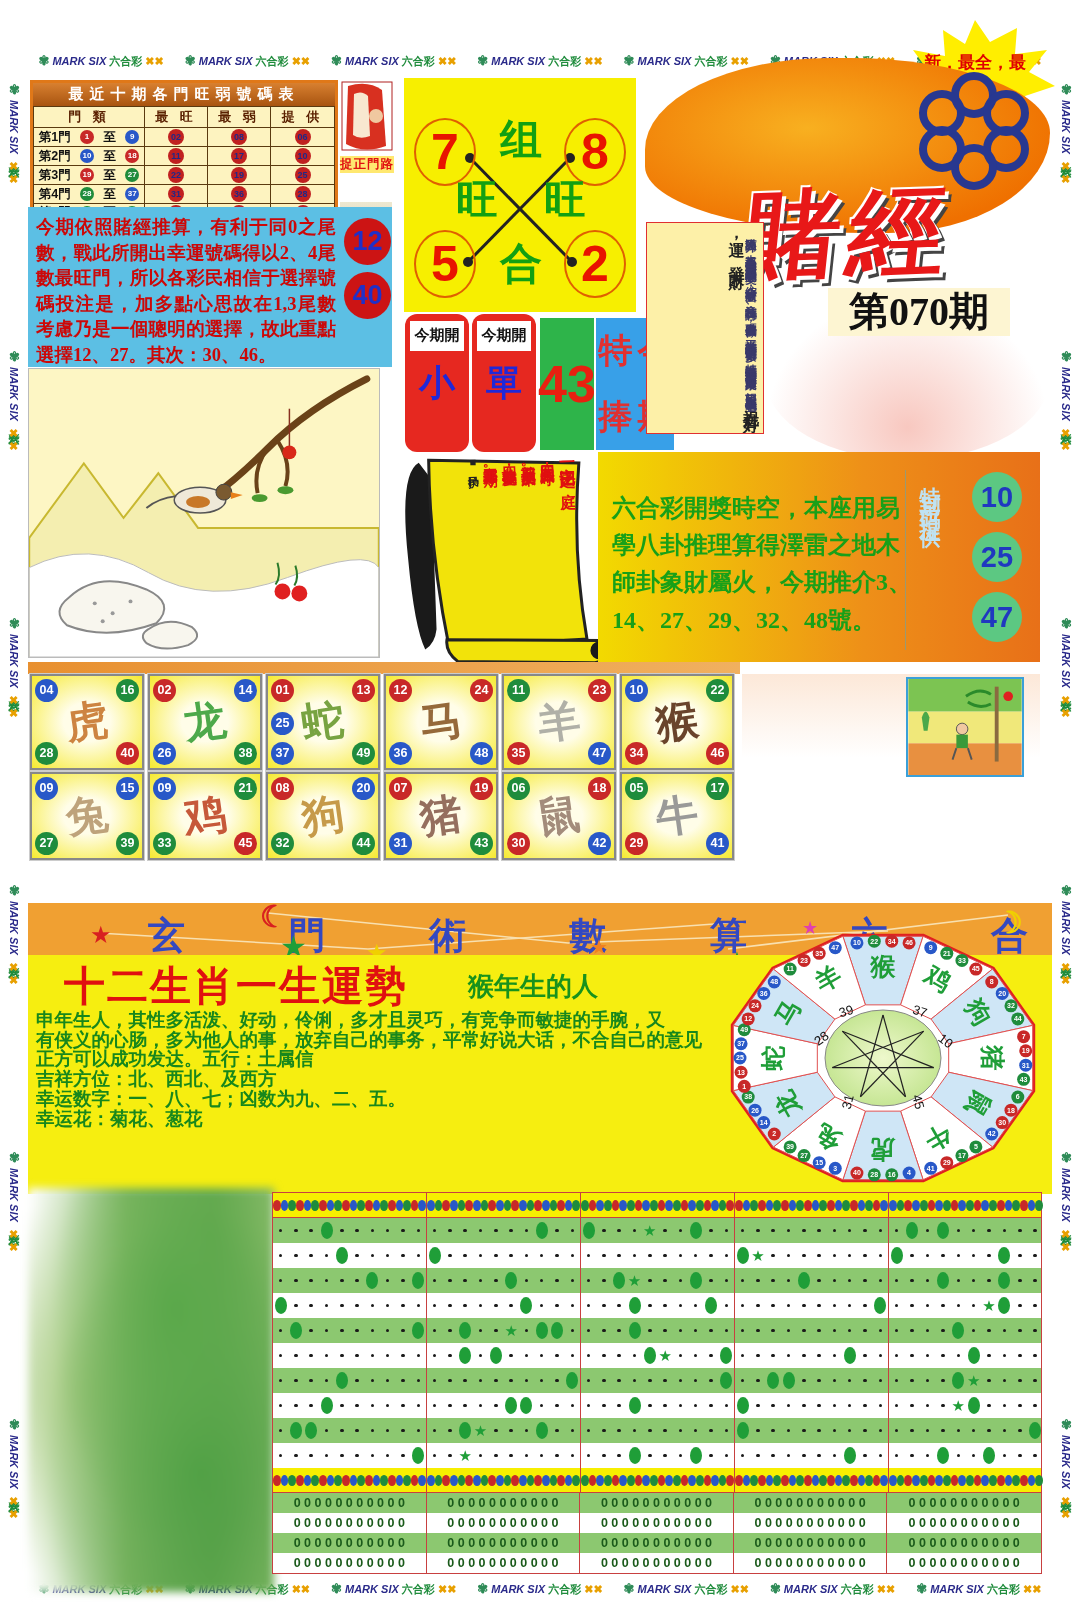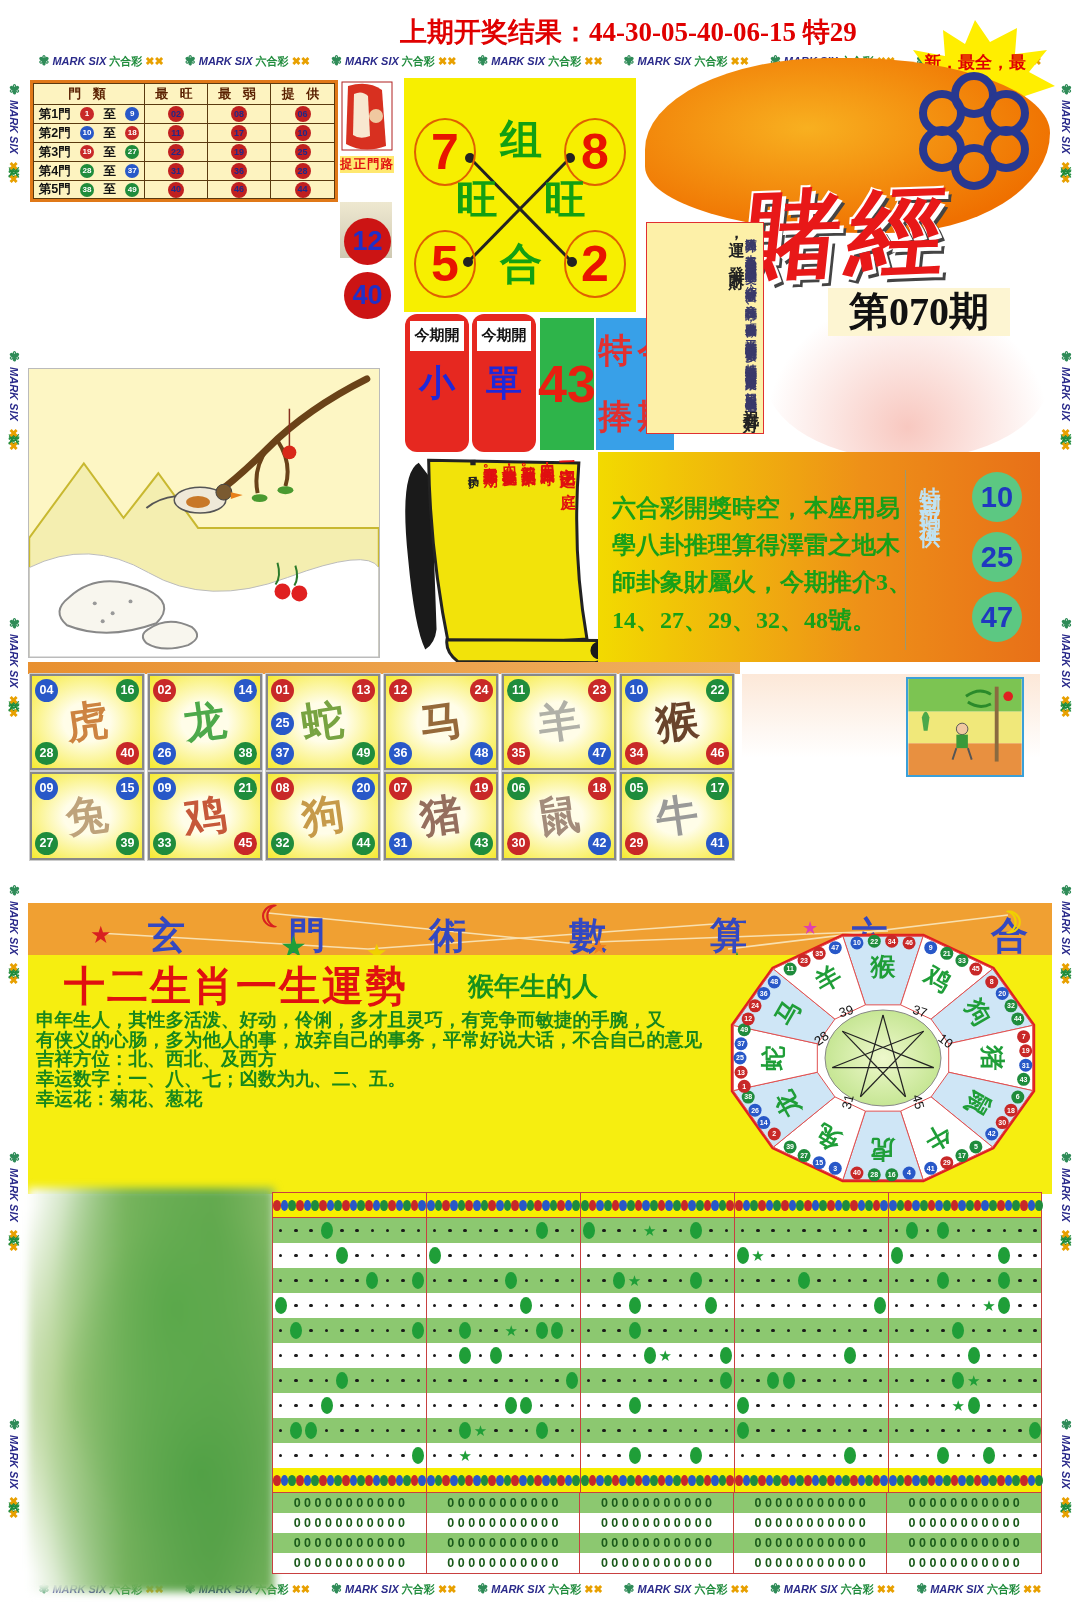--- a/index.html
+++ b/index.html
@@ -168,21 +168,20 @@
     </div>
   <div class="strip v abs" id="strip-right" style="top:0;left:1052px;width:28px;height:1603px;">
       <span class="unit"><span class="fl">✾</span> <span class="br">MARK SIX</span> <span class="cn">六合彩</span> <span class="xx">✖✖</span></span>
       <span class="unit"><span class="fl">✾</span> <span class="br">MARK SIX</span> <span class="cn">六合彩</span> <span class="xx">✖✖</span></span>
       <span class="unit"><span class="fl">✾</span> <span class="br">MARK SIX</span> <span class="cn">六合彩</span> <span class="xx">✖✖</span></span>
       <span class="unit"><span class="fl">✾</span> <span class="br">MARK SIX</span> <span class="cn">六合彩</span> <span class="xx">✖✖</span></span>
       <span class="unit"><span class="fl">✾</span> <span class="br">MARK SIX</span> <span class="cn">六合彩</span> <span class="xx">✖✖</span></span>
       <span class="unit"><span class="fl">✾</span> <span class="br">MARK SIX</span> <span class="cn">六合彩</span> <span class="xx">✖✖</span></span>
     </div>
 
-  <div class="abs" id="prev-result">上期开奖结果：44-30-05-40-06-15 特29</div>
   <svg class="abs" id="starburst" viewBox="0 0 160 110">
     <polygon points="80,0 95,22 122,8 120,34 152,30 134,52 160,66 130,76 142,100 112,90 104,110 84,92 62,108 58,84 28,94 40,70 8,66 34,52 18,30 50,36 48,10 70,24" fill="#ffee00"></polygon>
     <text x="80" y="48" font-size="17" text-anchor="middle">新，最全，最</text>
     <text x="86" y="70" font-size="17" text-anchor="middle">准</text>
   </svg>
 
   <div class="abs blob1"></div>
   <div class="abs blob2"></div>
   <svg class="abs" id="rings" width="124" height="122" viewBox="0 0 124 122">
     <g fill="none" stroke="#283890" stroke-width="8">
@@ -191,20 +190,21 @@
         <circle cx="94" cy="81" r="19"></circle>
       <circle cx="62" cy="99" r="19"></circle>
         <circle cx="30" cy="81" r="19"></circle>
         <circle cx="30" cy="45" r="19"></circle>
     </g>
   </svg>
   <div class="abs" id="masthead">賭經</div>
   <div class="abs" id="issue">第070期</div>
 
   <div class="abs" id="hot-table">
+    <div id="hot-title">最近十期各門旺弱號碼表</div>
     <div id="hot-head">
       <span class="hc0">門 類</span>
       <span class="hc">最 旺</span>
       <span class="hc">最 弱</span>
       <span class="hc">提 供</span>
     </div>
     <div id="hot-rows">
         <div class="hrow">
           <div class="hdoor"><b>第1門</b><span class="ball" style="width:14px;height:14px;font-size:8px;background:#c82828">1</span> 至 <span class="ball" style="width:14px;height:14px;font-size:8px;background:#2858c8">9</span></div>
           <div class="hcell">
@@ -272,20 +272,21 @@
     <svg width="54" height="72" viewBox="0 0 54 72">
       <rect x="2" y="2" width="50" height="68" fill="#fff" stroke="#b02020"></rect>
       <path d="M8,6 q20,-6 34,4 l4,56 q-22,8 -40,-2 Z" fill="#d83020"></path>
       <path d="M14,14 q8,-4 14,2 l2,40 q-10,4 -17,-1 Z" fill="#f8e8d0"></path>
       <circle cx="36" cy="36" r="7" fill="#f0c8a0"></circle>
     </svg>
     <div id="catch-label">捉正門路</div>
   </div>
   <div class="abs" id="catch-shade"></div>
 
+  <div class="abs" id="analysis">今期依照賭經推算，有利于同0之尾數，戰此所開出幸運號碼得以2、4尾數最旺門，所以各彩民相信于選擇號碼投注是，加多點心思故在1,3尾數考慮乃是一個聰明的選擇，故此重點選擇12、27。其次：30、46。</div>
   <div class="abs ball abig" id="aball0">12</div>
   <div class="abs ball abig" id="aball1">40</div>
 
   <div class="abs" id="combo">
     <svg class="abs" width="232" height="200" style="top:32px;left:0;">
       <line x1="66" y1="48" x2="168" y2="152" stroke="#222" stroke-width="3"></line>
       <line x1="166" y1="48" x2="64" y2="152" stroke="#222" stroke-width="3"></line>
       <circle cx="66" cy="48" r="5" fill="#222"></circle>
         <circle cx="166" cy="48" r="5" fill="#222"></circle>
       <circle cx="64" cy="152" r="5" fill="#222"></circle>
@@ -505,20 +506,21 @@
     <span class="bmoon" style="top:-4px;left:232px;color:#d82020;">☾</span>
     <span class="bmoon" style="top:2px;left:968px;color:#f0d000;">☽</span>
   </div>
 
   <div class="abs" id="fortune">
     <div id="fortune-title">十二生肖一生運勢</div>
     <div id="fortune-sub">猴年生的人</div>
     <div id="fortune-lines">
         <div>申年生人，其性多活泼、好动，伶俐，多才且灵巧，有竞争而敏捷的手腕，又</div>
         <div>有侠义的心肠，多为他人的事，放弃自己的事务，平常好说大话，不合自己的意见</div>
+        <div>正方可以成功发达。五行：土属信</div>
         <div>吉祥方位：北、西北、及西方</div>
         <div>幸运数字：一、八、七；凶数为九、二、五。</div>
         <div>幸运花：菊花、葱花</div>
       </div>
   </div>
   <div class="abs" id="wheel"><svg width="322" height="270" viewBox="0 0 322 270">
         <defs>
           <radialGradient id="wg">
             <stop offset="0%" stop-color="#eef8cc"></stop>
             <stop offset="100%" stop-color="#c6e694"></stop>

